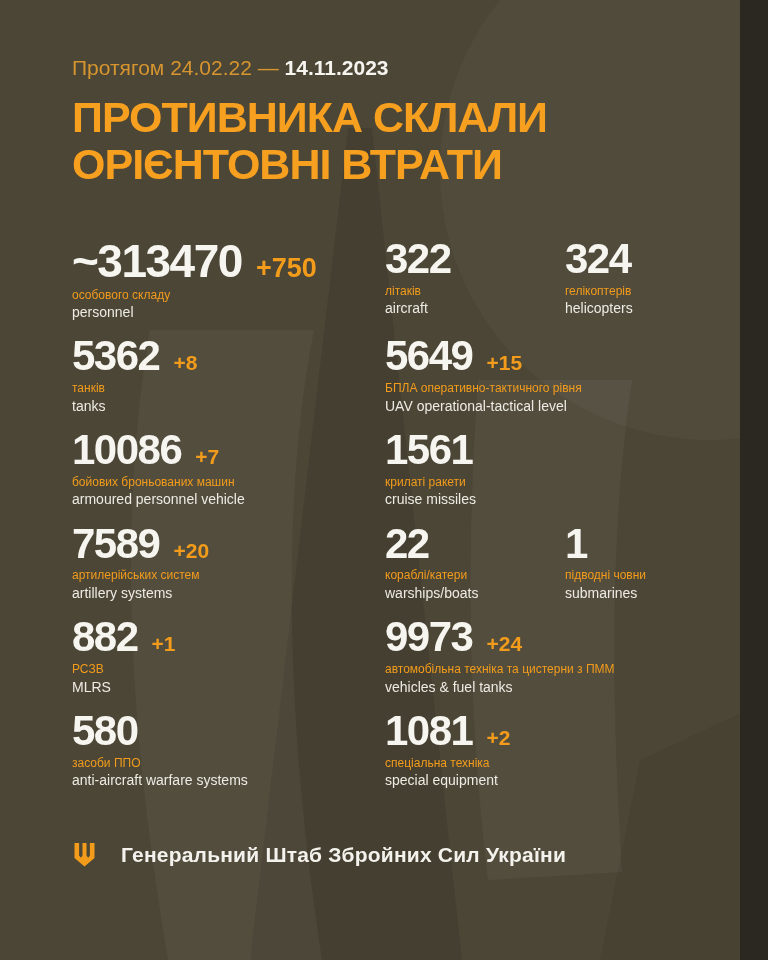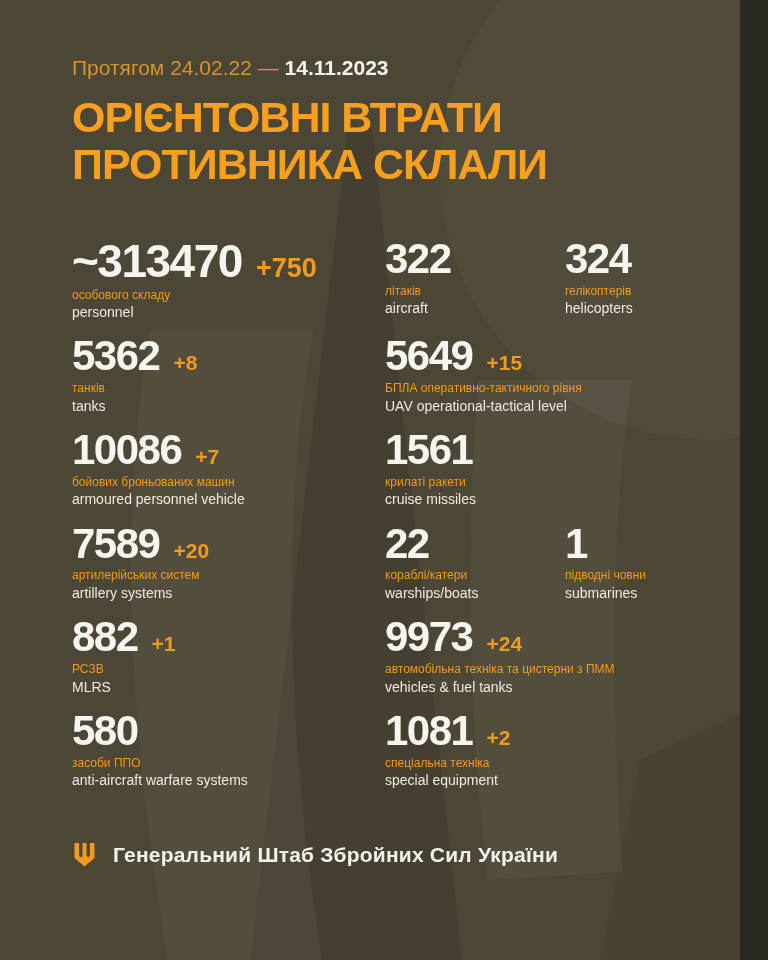--- a/index.html
+++ b/index.html
@@ -45,21 +45,21 @@
   .stat.big .delta{font-size:27px;}
   .stat .label-ua{
     margin-top:3px;color:#f39c1b;font-weight:400;font-size:12px;line-height:1.3;
   }
   .stat .label-en{
     color:#edebe4;font-weight:400;font-size:14px;line-height:1.3;
   }
 
   
   .footer{
-    display:flex;align-items:flex-end;gap:18px;
+    display:flex;align-items:flex-end;gap:26px;
     padding:40px 40px 0 74px;
   }
   .trident{width:21px;height:24px;flex:0 0 auto;}
   .footer-text{font-size:21px;font-weight:700;color:#f3f2ec;letter-spacing:0.2px;}
 </style>
 </head>
 <body>
 
 <div class="poster">
 
@@ -72,22 +72,22 @@
   </svg>
 
   <div class="content">
 
     <div class="header">
       <div class="dateline">
         <span class="period">Протягом 24.02.22 —</span>
         <span class="date">14.11.2023</span>
       </div>
       <div class="title">
+        <div>ПРОТИВНИКА СКЛАЛИ</div>
         <div>ОРІЄНТОВНІ ВТРАТИ</div>
-        <div>ПРОТИВНИКА СКЛАЛИ</div>
       </div>
     </div>
 
     <div class="stats">
 
       <div class="row">
         <div class="cell-l stat big">
           <div class="valueline">
             <span class="value">~313470</span>
             <span class="delta">+750</span>

